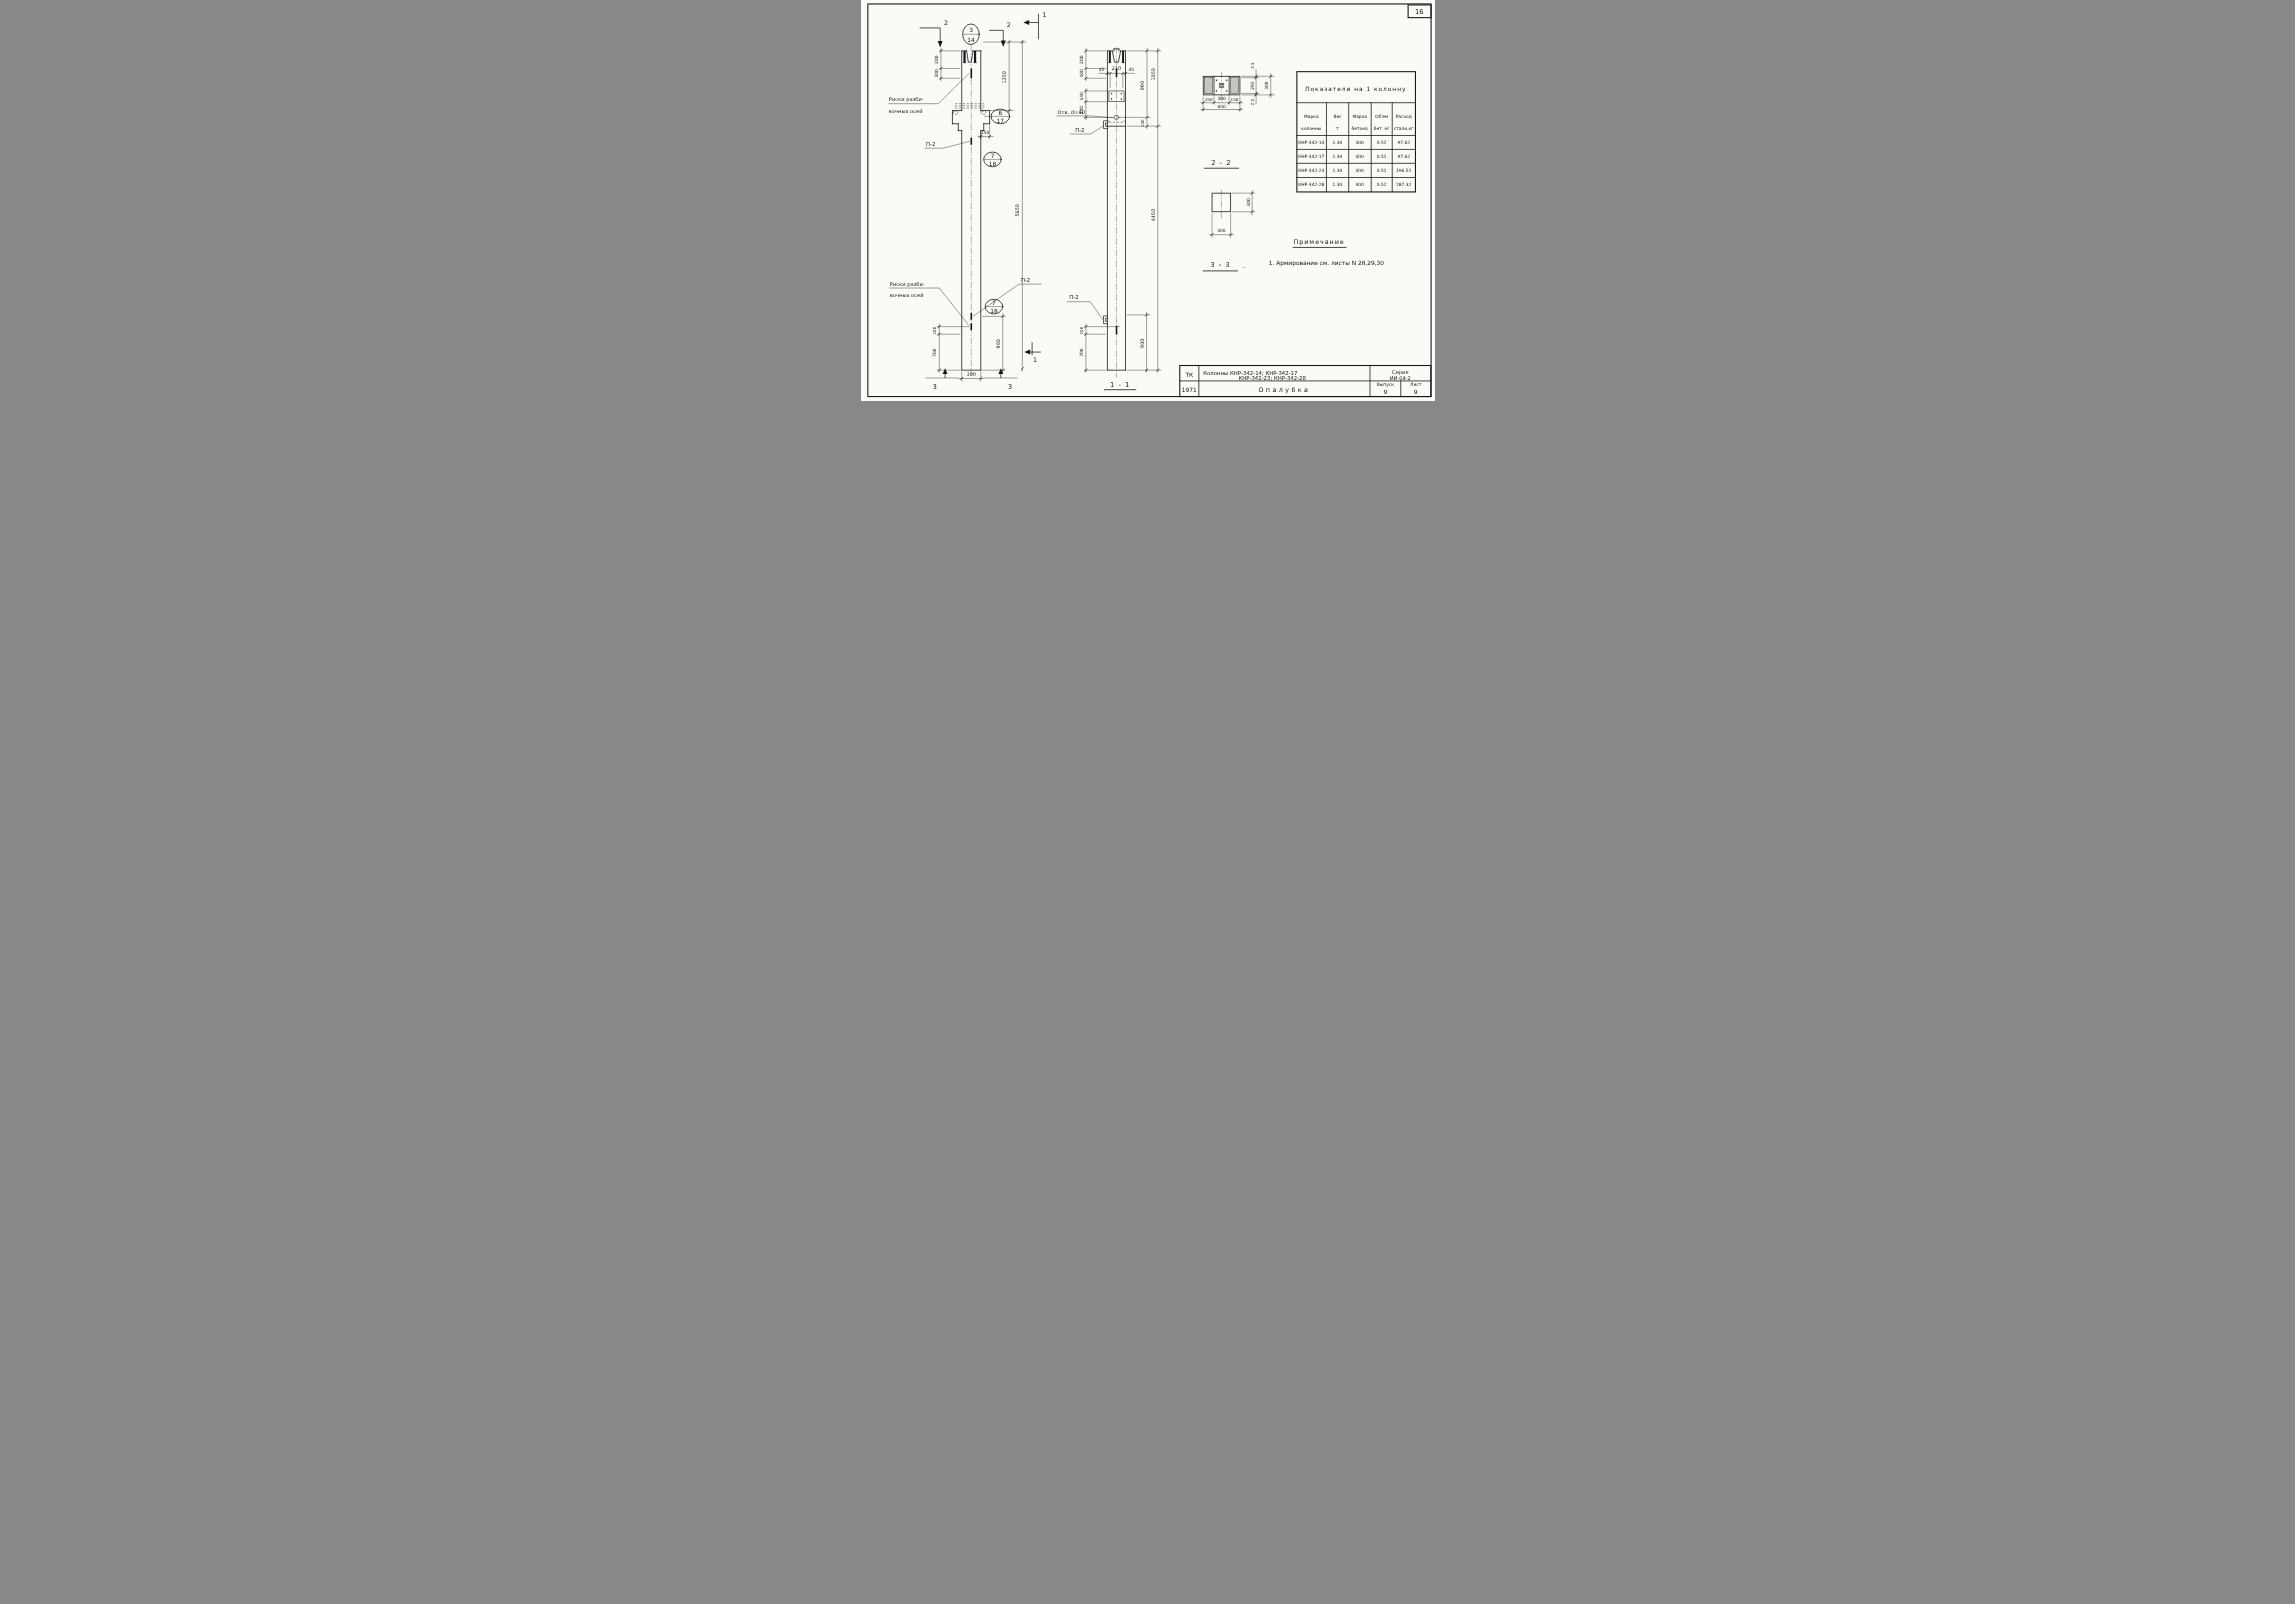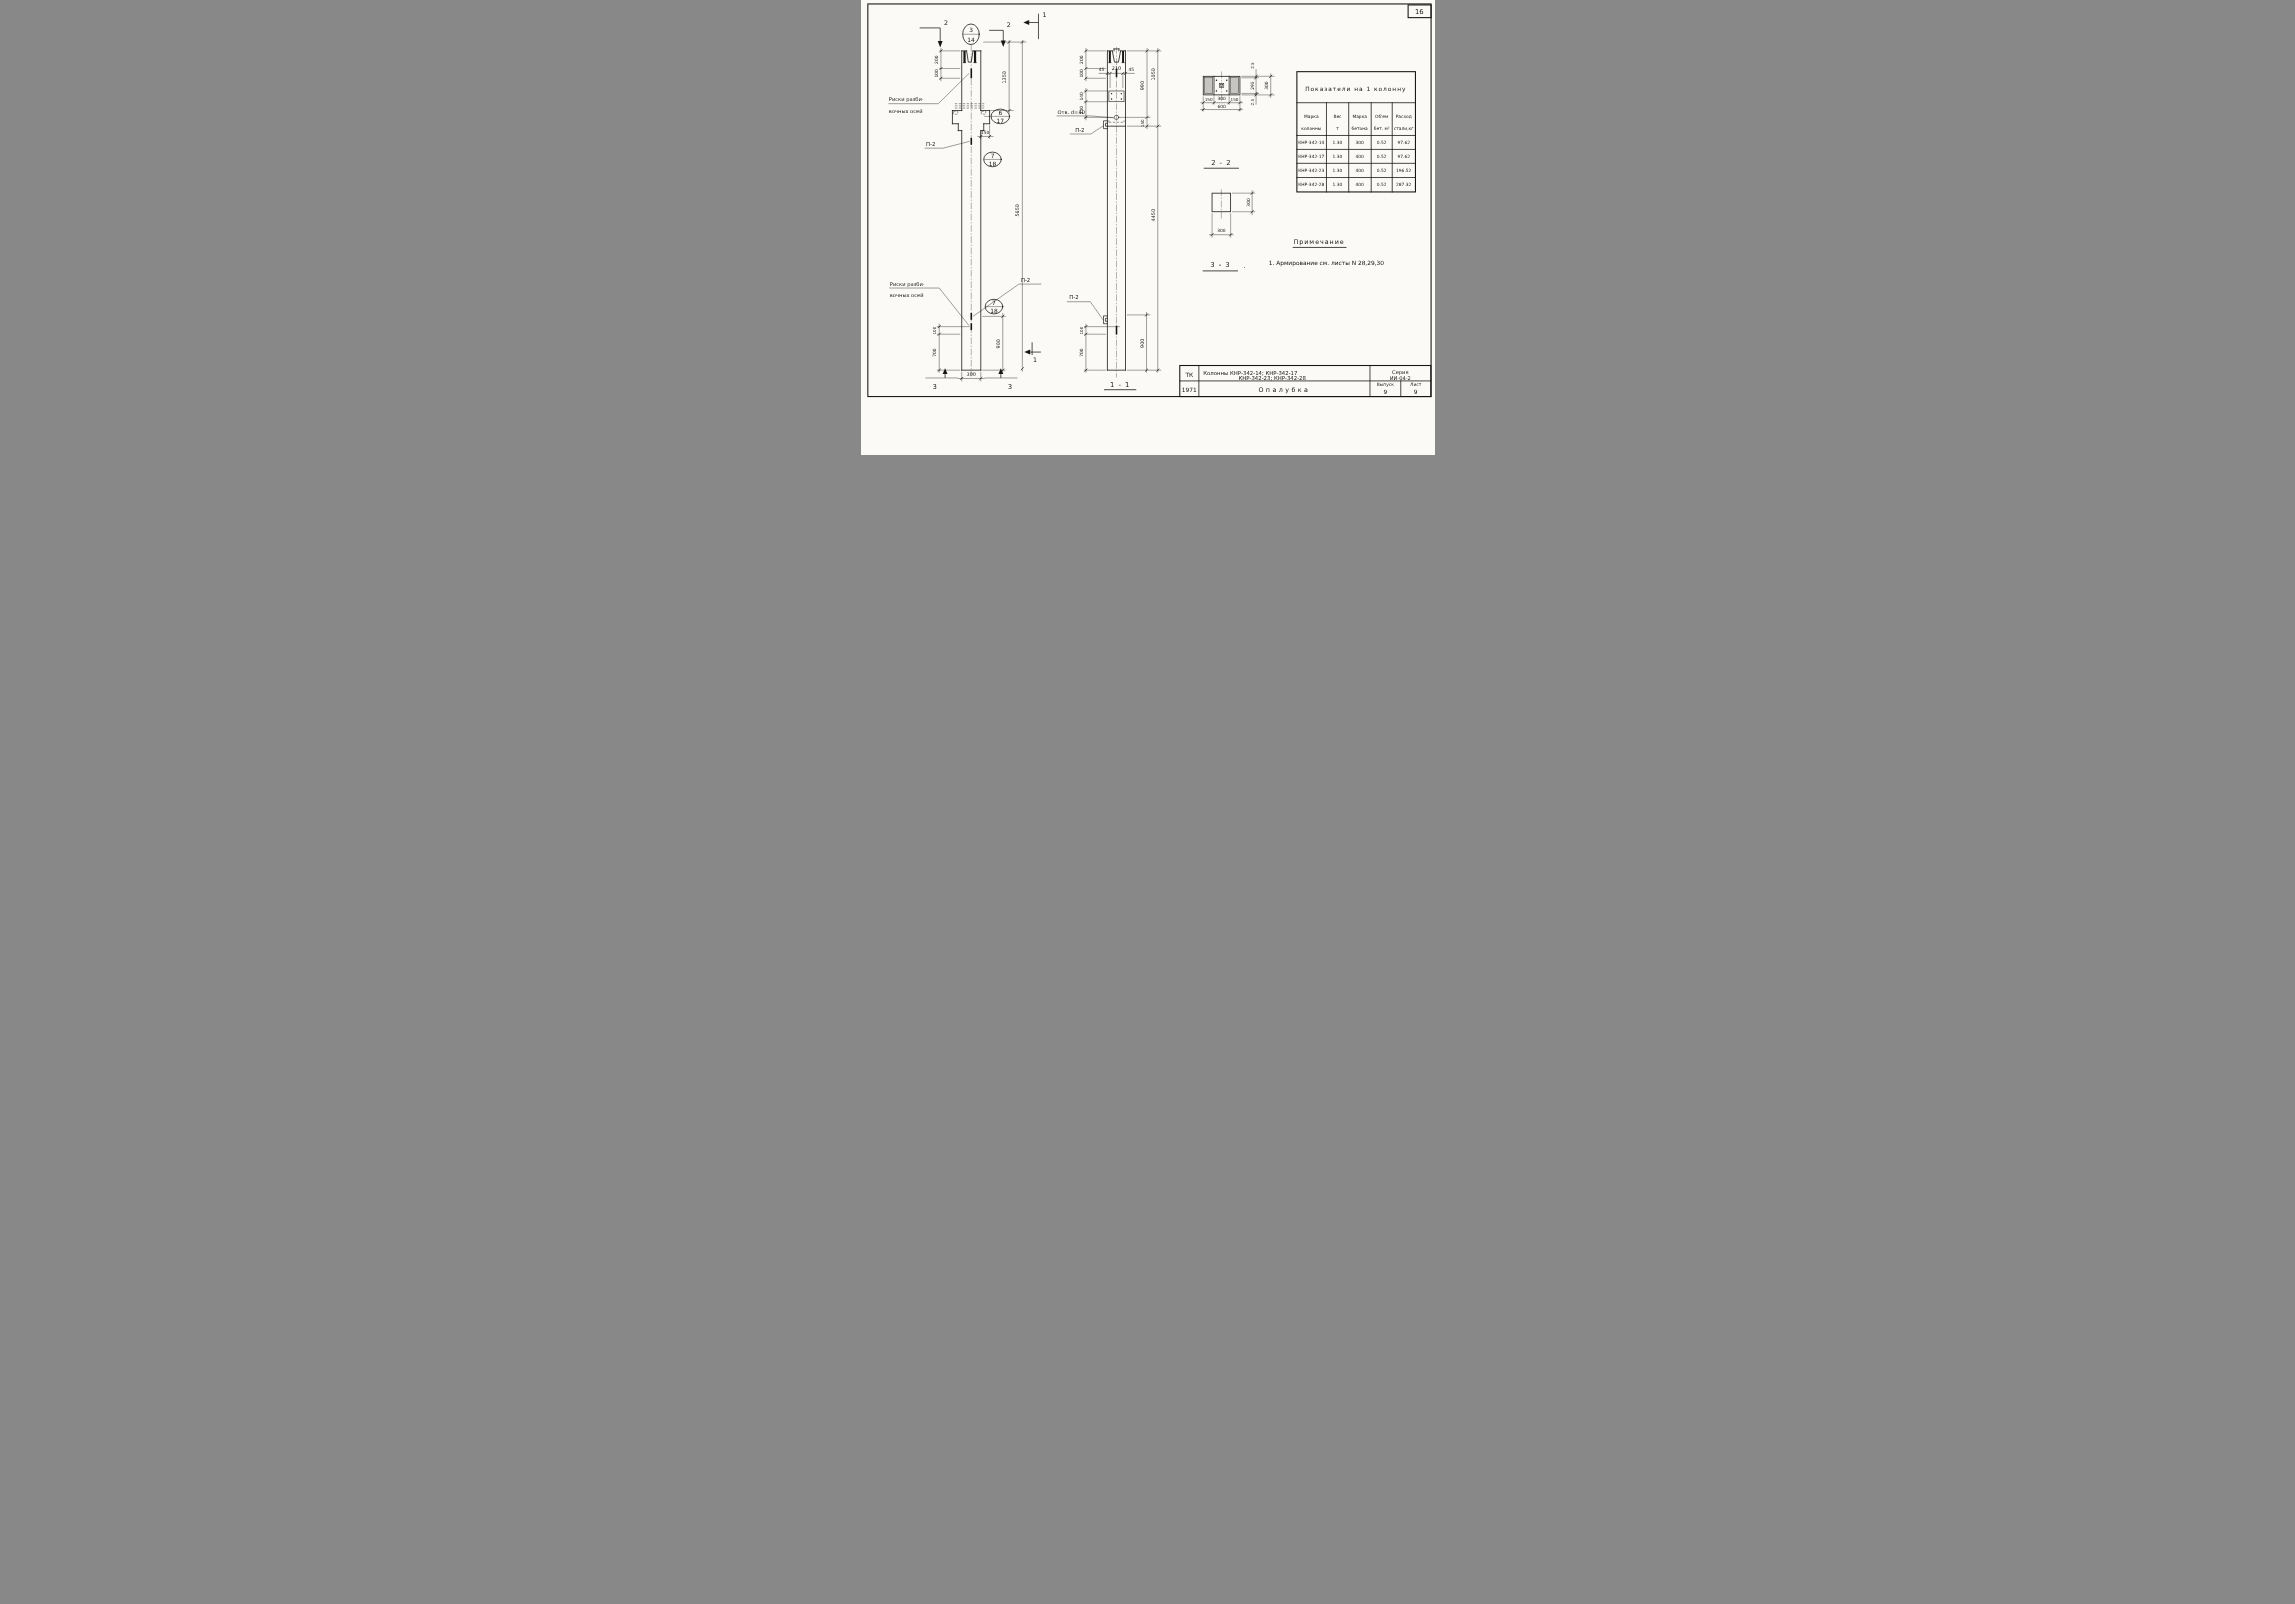--- a/index.html
+++ b/index.html
@@ -1,16 +1,16 @@
 <!DOCTYPE html>
 <html style="font-size:7.8px"><head>
 <meta charset="utf-8">
 <style>
   html,body{margin:0;padding:0;background:#888;}
-  .sheet{width:574px;height:455px;margin:0 auto;background:#fbfaf6;position:relative;
+  .sheet{width:574px;height:401px;margin:0 auto;background:#fbfaf6;position:relative;
          font-family:"DejaVu Sans",sans-serif;color:#161616;}
   svg{display:block;width:574px;height:401px;}
   
   .ln   {stroke:#161616;stroke-width:1.6;fill:none;stroke-linecap:square;}
   .ln2  {stroke:#161616;stroke-width:2.2;fill:none;}
   .thin {stroke:#161616;stroke-width:0.8;fill:none;}
   .dim  {stroke:#161616;stroke-width:0.85;fill:none;}
   .tk   {stroke:#161616;stroke-width:1.5;fill:none;}
   .dash {stroke:#161616;stroke-width:0.9;fill:none;stroke-dasharray:5 3;}
   .axis {stroke:#161616;stroke-width:0.65;fill:none;stroke-dasharray:14 3 3 3;}

